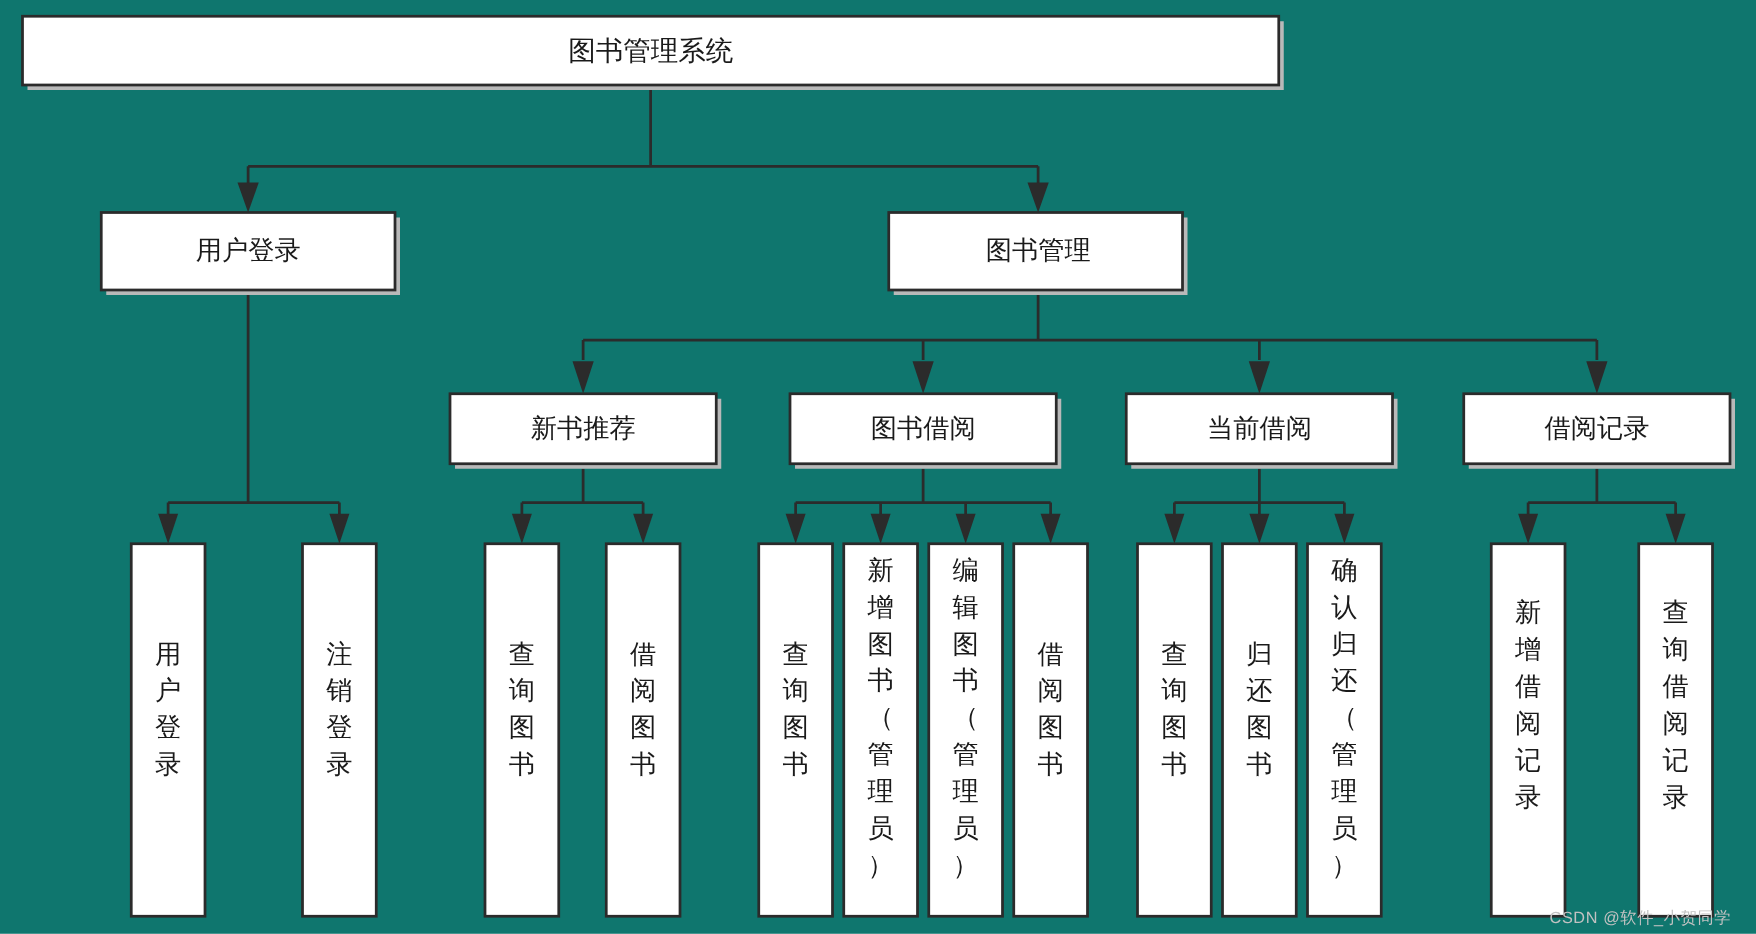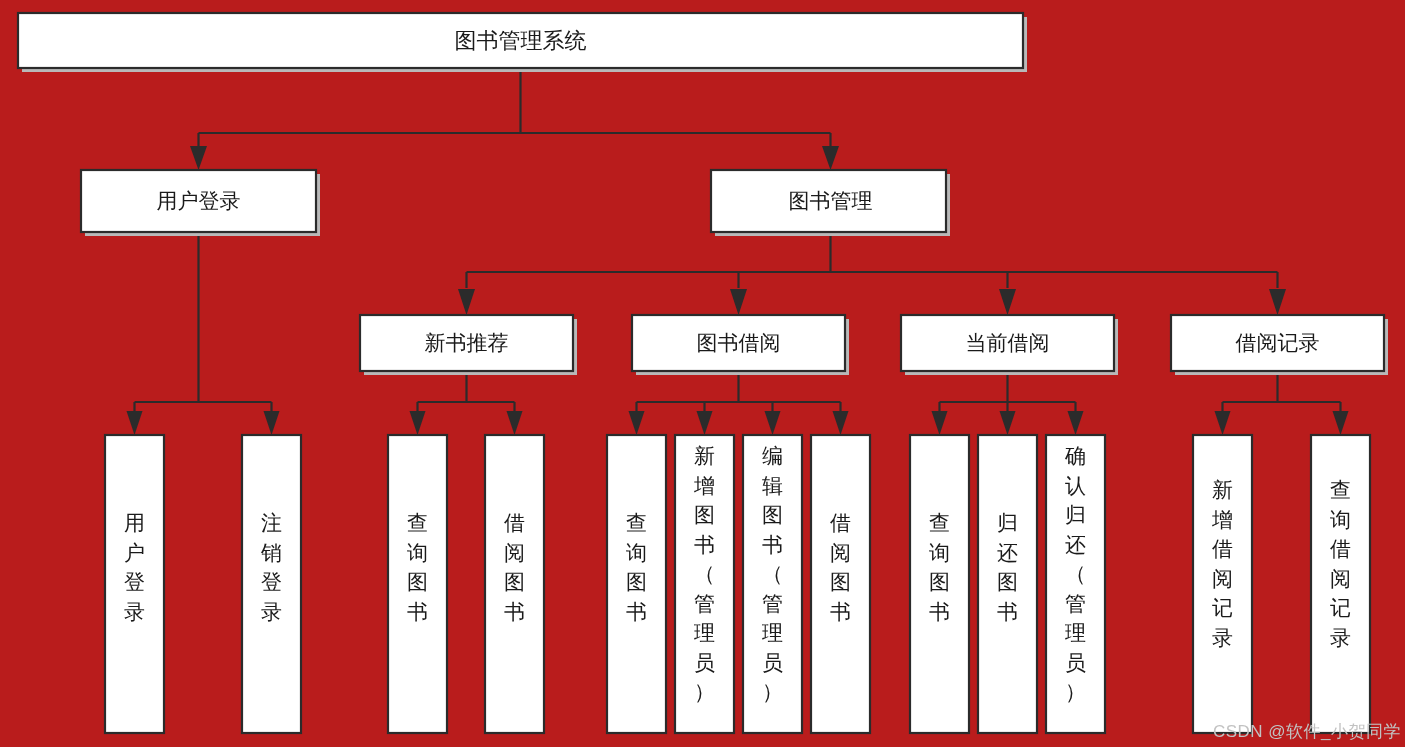--- a/index.html
+++ b/index.html
@@ -10,21 +10,21 @@
   body {
     width: 1405px;
     height: 747px;
     font-family: "Liberation Sans", "DejaVu Sans", sans-serif;
     overflow: hidden;
   }
   #diagram-root {
     position: relative;
     width: 1405px;
     height: 747px;
-    background: #b91c1c;
+    background: #0f766e;
   }
   svg#diagram-svg {
     position: absolute;
     left: 0;
     top: 0;
     width: 1405px;
     height: 747px;
   }
   .node-box {
     fill: #ffffff;
@@ -53,24 +53,24 @@
     font-family: "Liberation Sans", "DejaVu Sans", sans-serif;
     font-size: 21px;
     fill: #1a1a1a;
     text-anchor: middle;
   }
   .root-label {
     font-size: 22px;
   }
   .watermark {
     position: absolute;
-    right: 4px;
+    right: 20px;
     bottom: 4px;
     font-family: "Liberation Sans", "DejaVu Sans", sans-serif;
-    font-size: 17px;
+    font-size: 13px;
     color: #c2c2c2;
     letter-spacing: 0.5px;
     white-space: nowrap;
     user-select: none;
     margin-top: 24px;
   }
 </style>
 </head>
 <body>
 

